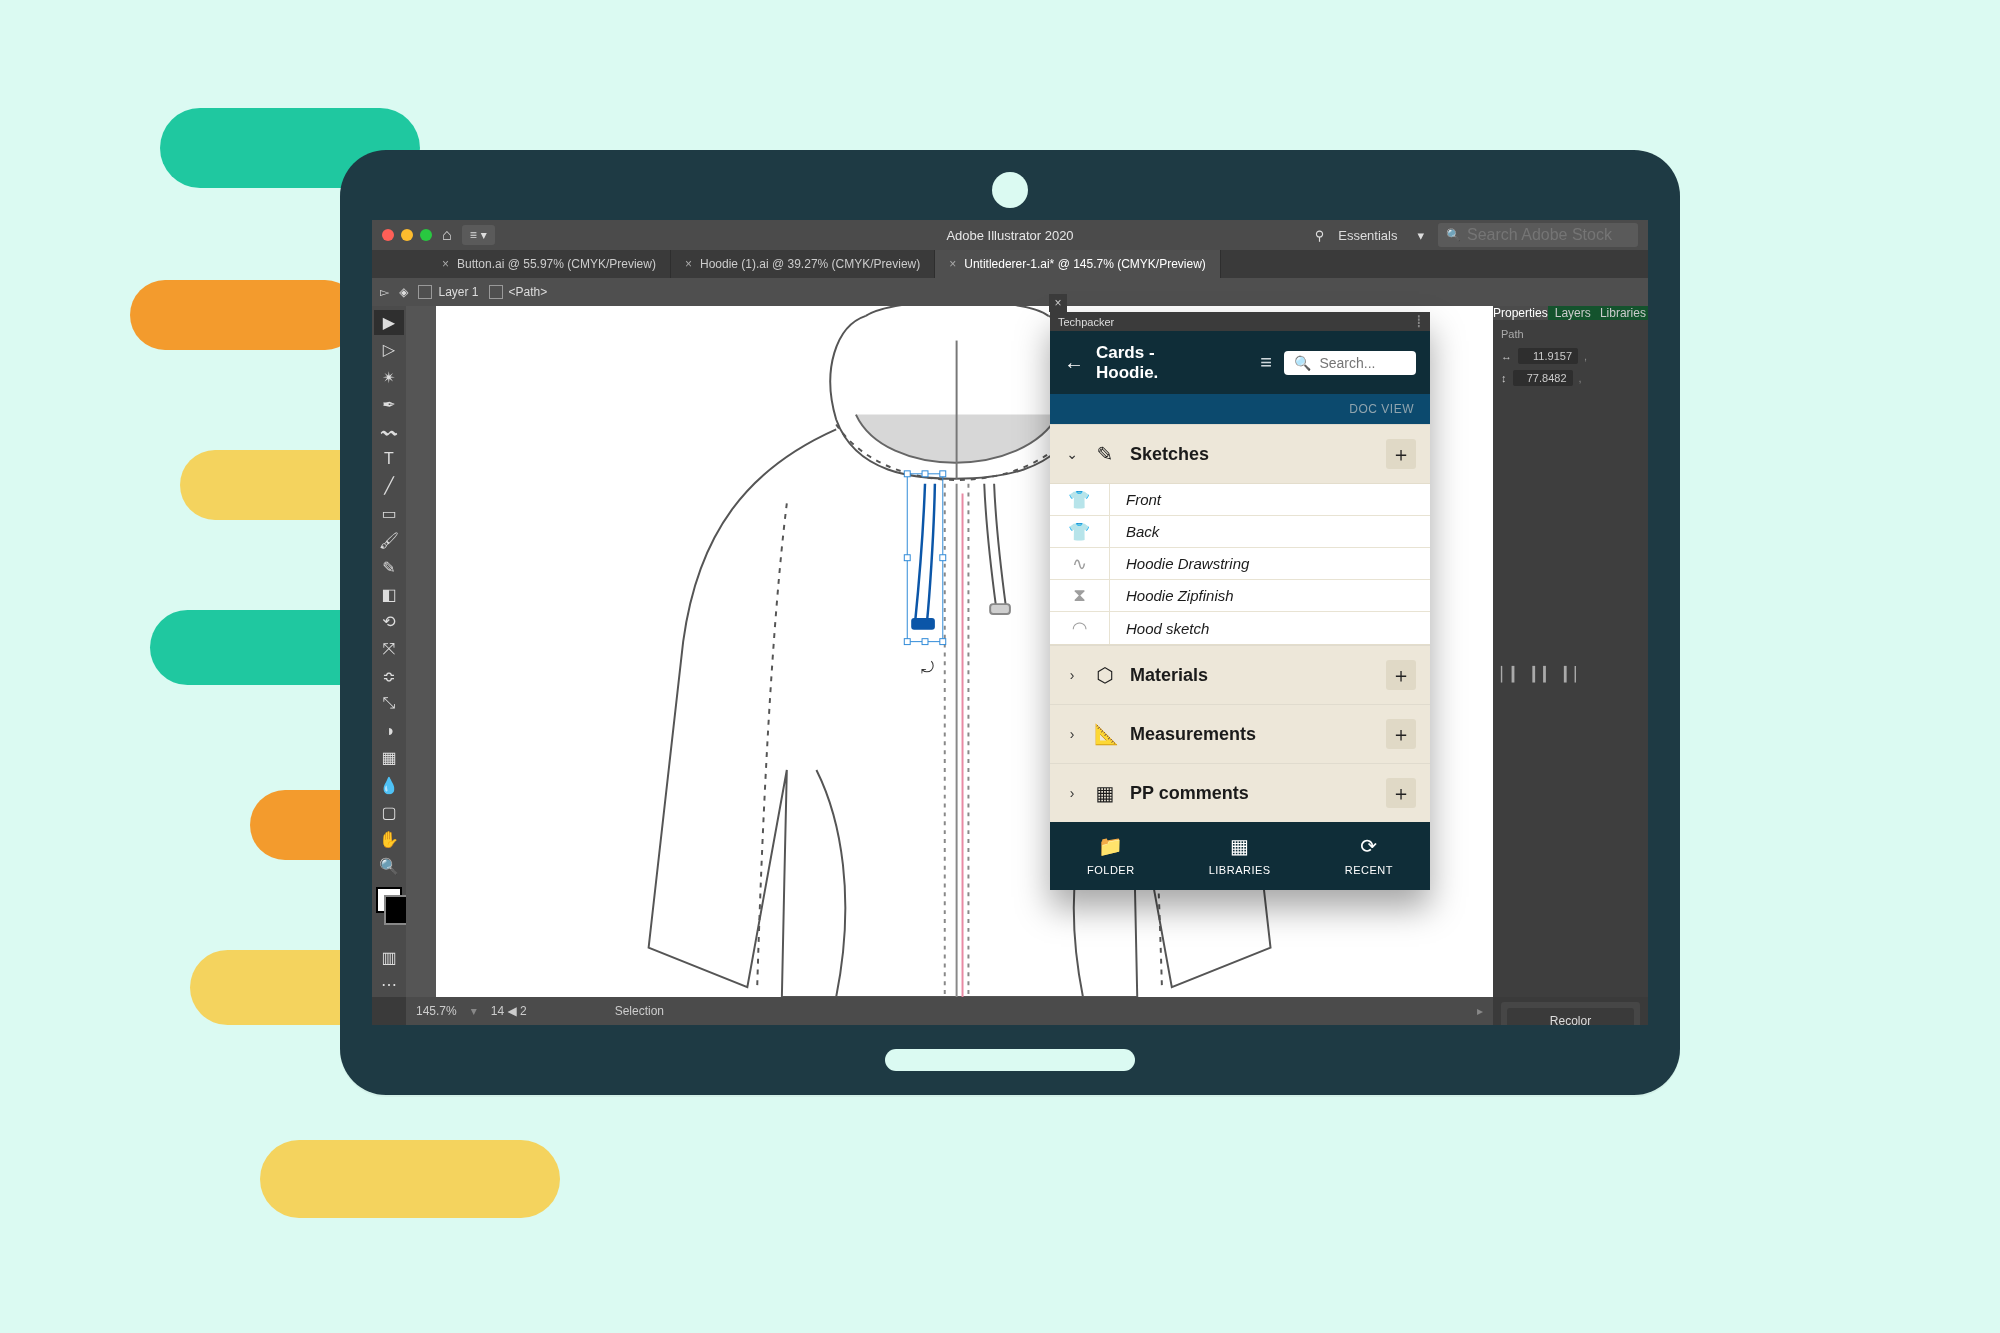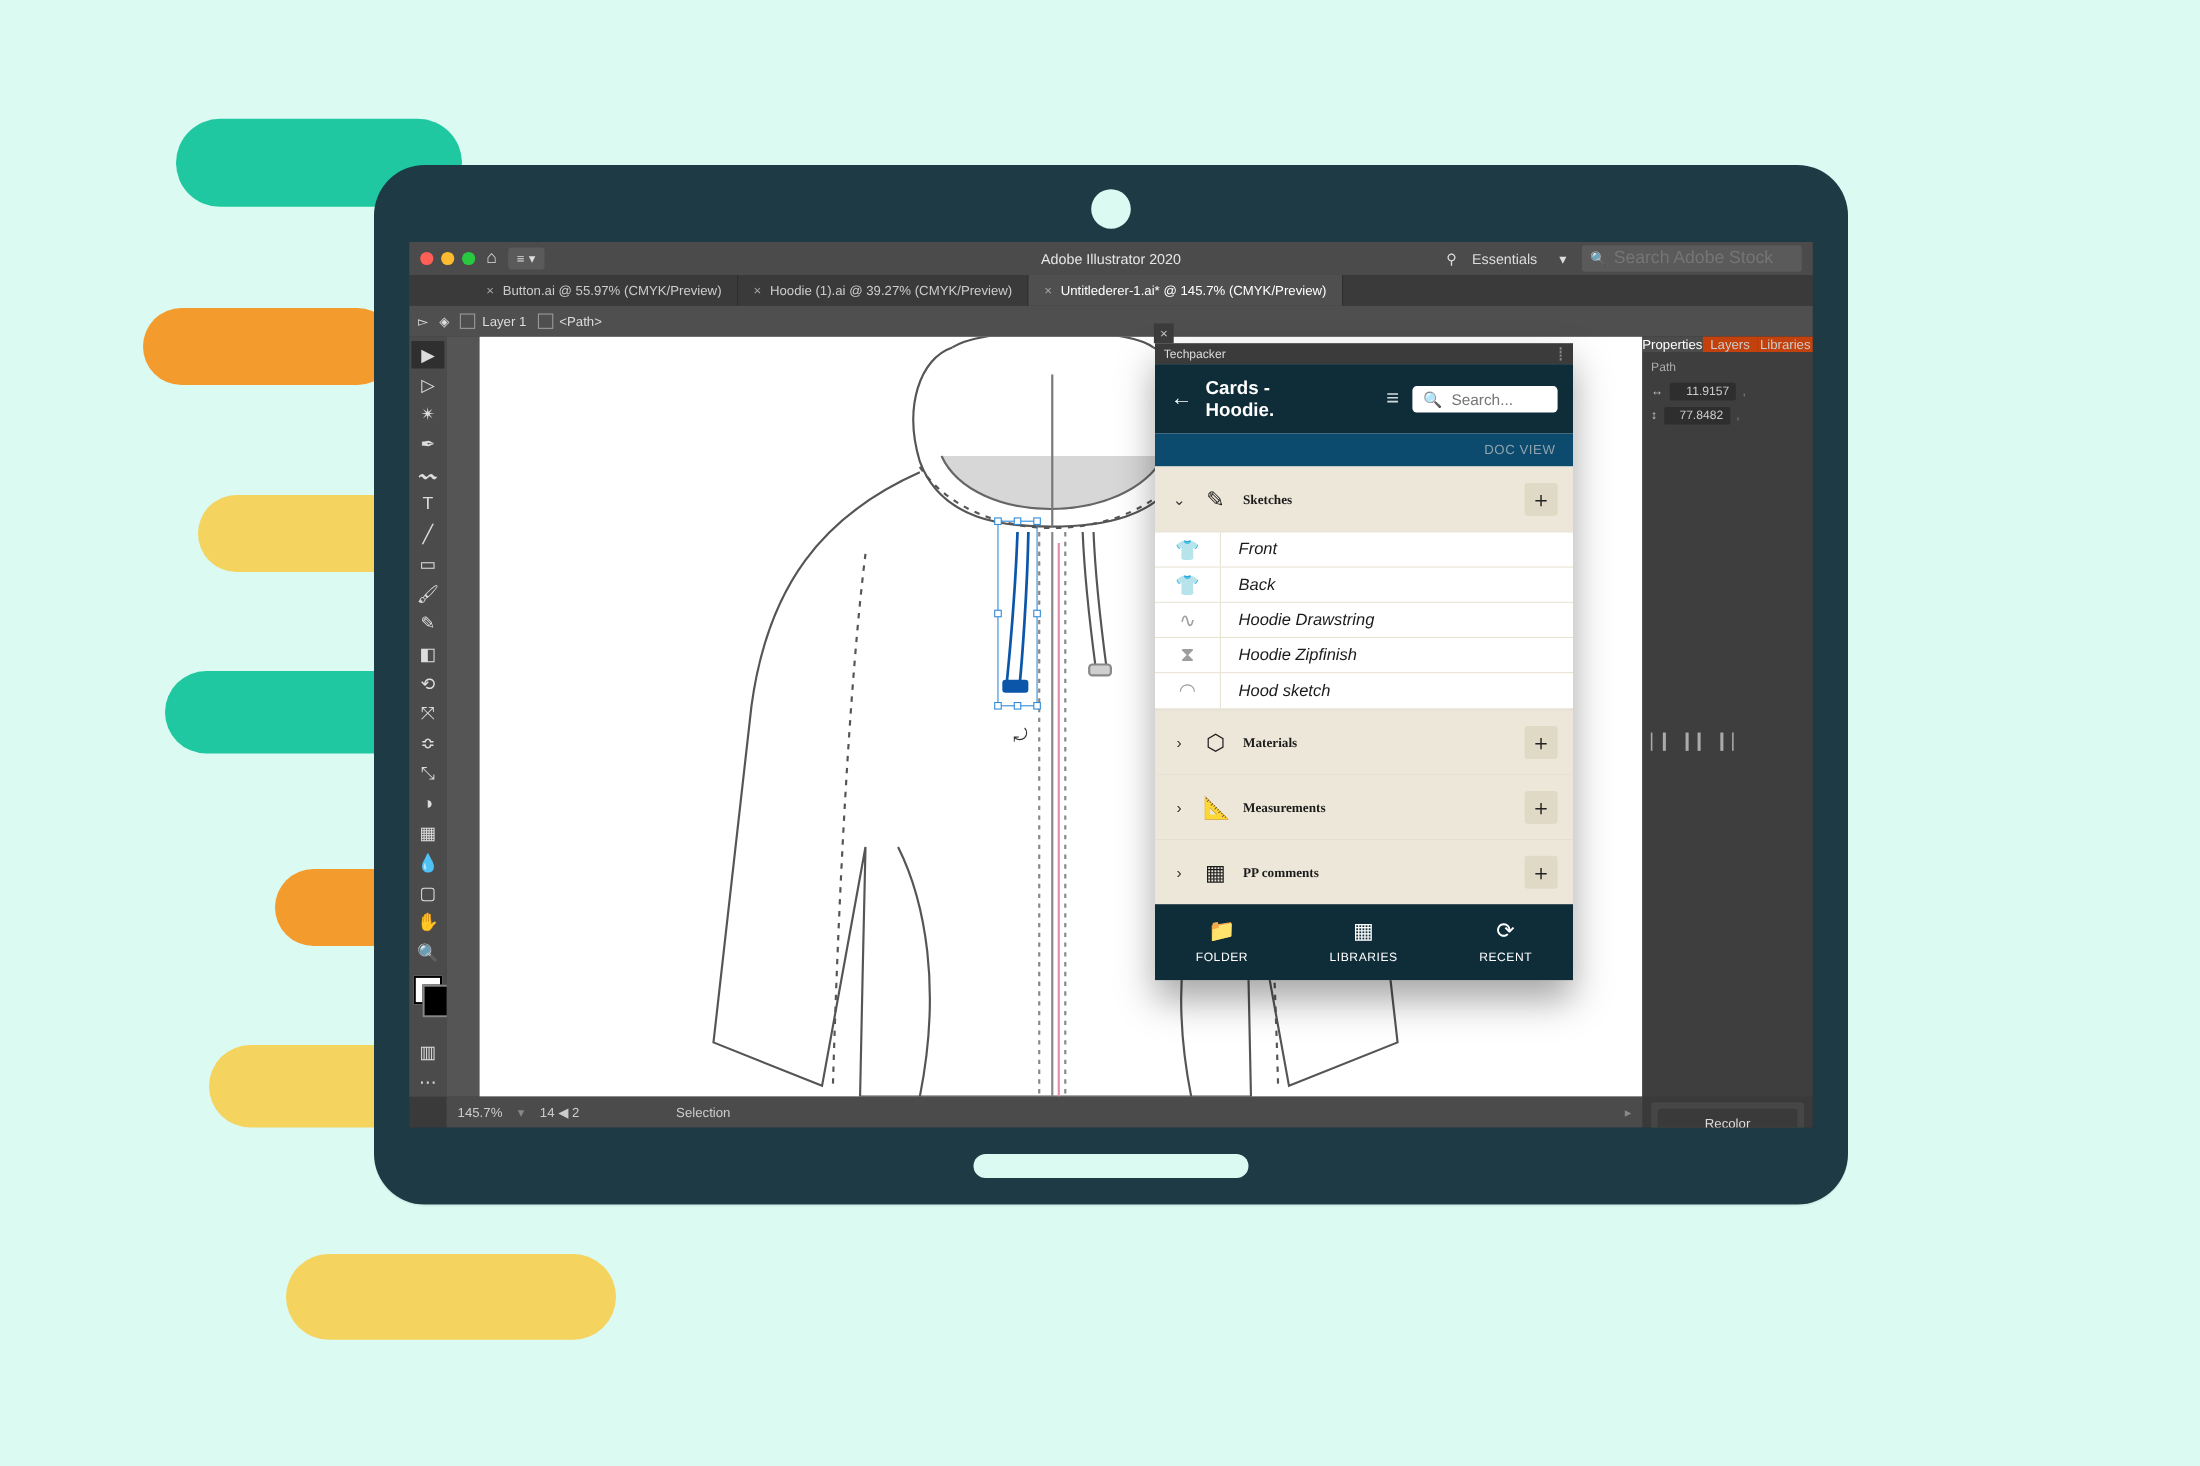--- a/index.html
+++ b/index.html
@@ -113,21 +113,21 @@
   }
   
   .artboard svg { width: 100%; height: 100%; }
 
   .rightdock {
     width: 155px; background: #3e3e3e; display: flex; flex-direction: column;
   }
   .dock-tabs {
     height: 30px; display: flex; font-size: 12px; color: #ccc;
   }
-  .dock-tabs div { flex: 1; display: flex; align-items: center; justify-content: center; background: #c2410c; }
+  .dock-tabs div { flex: 1; display: flex; align-items: center; justify-content: center; background: #14532d; }
   .dock-tabs div.active { background: #4b4b4b; color: #fff; }
   .dock-body { flex: 1; padding: 8px 8px; font-size: 11px; color: #ccc; position: relative; }
   .dock-row { display: flex; align-items: center; gap: 6px; margin-bottom: 6px; }
   .dock-field { background: #2e2e2e; padding: 2px 6px; border-radius: 2px; min-width: 60px; text-align: right; }
   .quick-actions { margin-top: 320px; background: #464646; border-radius: 3px; padding: 6px; }
   .qa-btn { background: #3a3a3a; color: #ddd; font-size: 12px; padding: 6px 0; text-align: center; border-radius: 3px; }
   .align-icons {
     display: flex; gap: 10px; color: #aaa; font-size: 14px; margin-top: 280px;
   }
 
@@ -177,21 +177,21 @@
   .tp-section {
     border-top: 1px solid #e0dbce;
   }
   .tp-sec-head {
     display: flex; align-items: center; gap: 14px;
     padding: 14px 14px; background: #ede7d9;
   }
   .tp-sec-head.expanded { background: #ede7d9; }
   .tp-sec-head .chev { width: 16px; text-align: center; font-size: 14px; color: #333; }
   .tp-sec-head .ic { width: 22px; font-size: 20px; text-align: center; }
-  .tp-sec-head .lbl { flex: 1; font-weight: 700; font-size: 12px; font-family: Liberation Serif, serif; }
+  .tp-sec-head .lbl { flex: 1; font-weight: 700; font-size: 18px; }
   .tp-sec-head .plus {
     width: 30px; height: 30px; background: #e0d9c6; color: #222;
     display: flex; align-items: center; justify-content: center; font-size: 20px;
     border-radius: 3px;
   }
   .tp-rows { background: #fff; border: 1px solid #e3ddcc; border-left: none; border-right: none; }
   .tp-row {
     display: flex; align-items: center; height: 32px;
     border-bottom: 1px solid #e8e3d3; font-size: 15px;
   }

